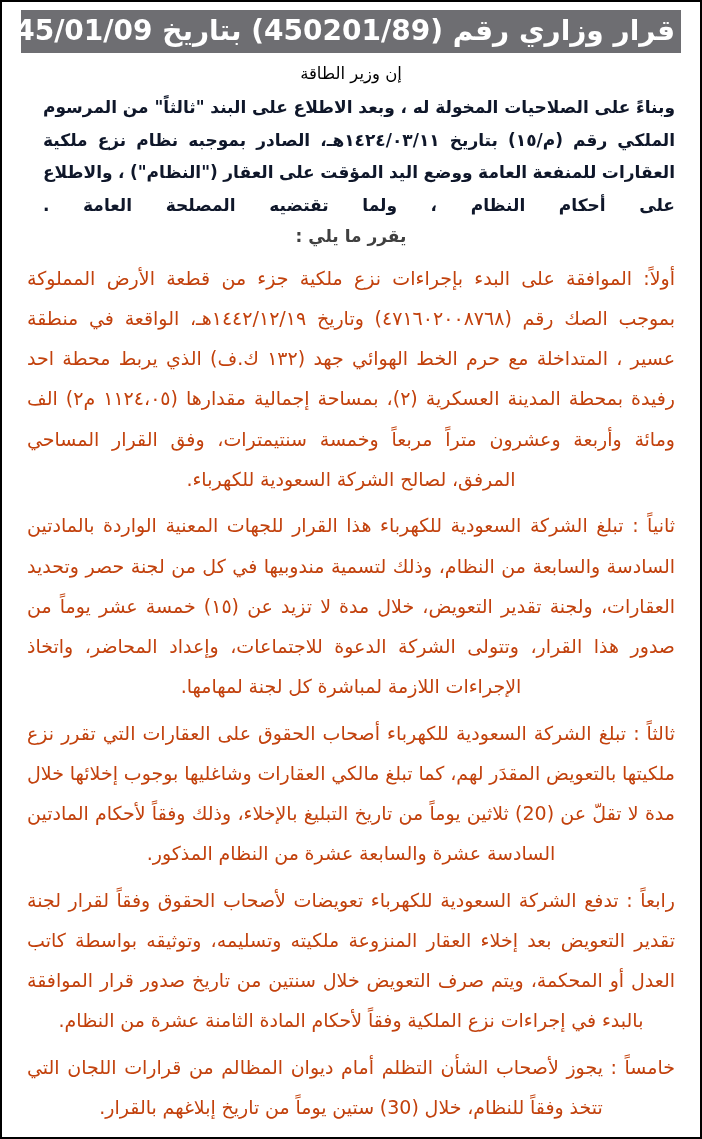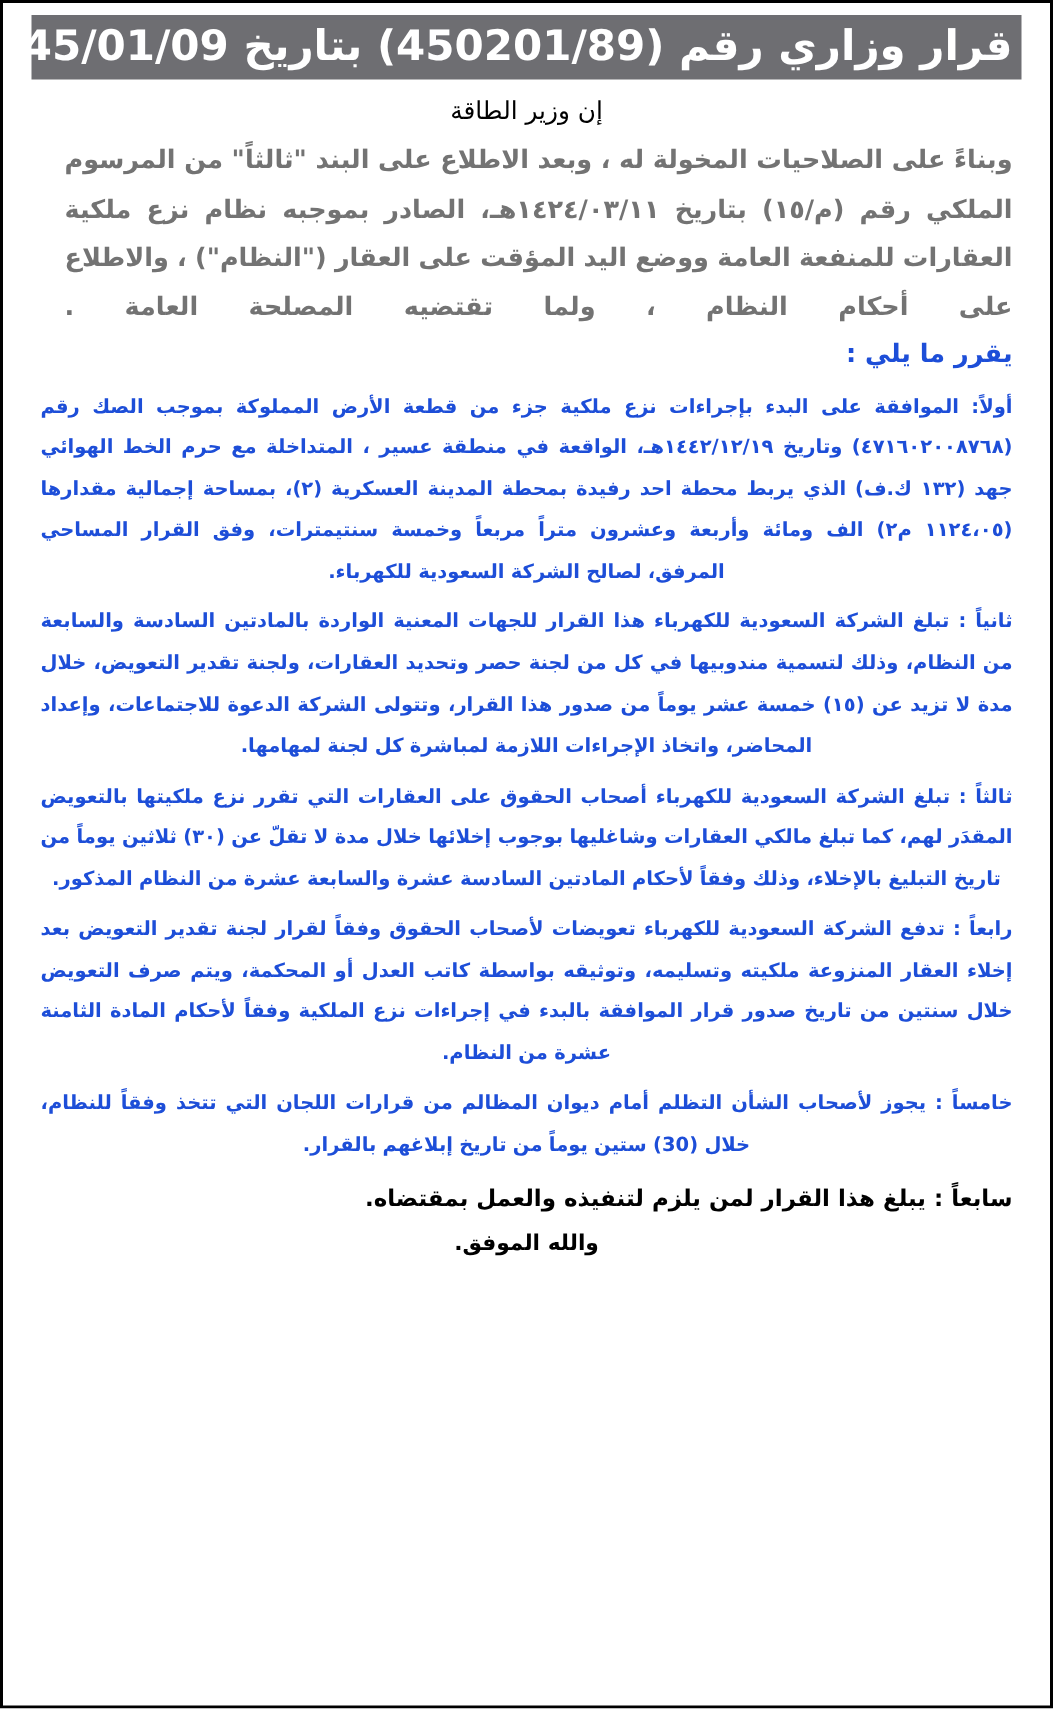--- a/index.html
+++ b/index.html
@@ -68,41 +68,41 @@
     color: #000;
     line-height: 1.25;
   }
 
   .preamble {
     font-weight: bold;
     font-size: 17px;
     line-height: 1.92;
     text-align: justify;
     text-align-last: justify;
-    color: #737373;
+    color: #0f172a;
     margin: 0 0 1px 16px;
     word-spacing: -0.5px;
   }
 
   .decides {
-    text-align: right;
+    text-align: center;
     font-weight: bold;
     font-size: 17px;
     line-height: 1.6;
     margin: 1px 0 7px 0;
-    color: #1d4ed8;
+    color: #404040;
   }
 
   .clause {
-    font-weight: bold;
-    font-size: 13px;
+    font-weight: normal;
+    font-size: 19px;
     line-height: 2.12;
     text-align: justify;
     text-align-last: justify;
-    color: #1d4ed8;
+    color: #c2410c;
     margin: 0 0 6px 0;
     word-spacing: -0.3px;
   }
   .clause.last-center {
     text-align-last: center;
   }
   .clause.tight {
     margin-bottom: 5px;
   }
   .clause-seventh {
@@ -142,21 +142,21 @@
       <div class="subject-line">إن وزير الطاقة</div>
 
       <p class="preamble">وبناءً على الصلاحيات المخولة له ، وبعد الاطلاع على البند "ثالثاً" من المرسوم الملكي رقم (م/١٥) بتاريخ ١٤٢٤/٠٣/١١هـ، الصادر بموجبه نظام نزع ملكية العقارات للمنفعة العامة ووضع اليد المؤقت على العقار ("النظام") ، والاطلاع على أحكام النظام ، ولما تقتضيه المصلحة العامة .</p>
 
       <div class="decides">يقرر ما يلي :</div>
 
       <p class="clause last-center">أولاً: الموافقة على البدء بإجراءات نزع ملكية جزء من قطعة الأرض المملوكة بموجب الصك رقم (٤٧١٦٠٢٠٠٨٧٦٨) وتاريخ ١٤٤٢/١٢/١٩هـ، الواقعة في منطقة عسير ، المتداخلة مع حرم الخط الهوائي جهد (١٣٢ ك.ف) الذي يربط محطة احد رفيدة بمحطة المدينة العسكرية (٢)، بمساحة إجمالية مقدارها (١١٢٤،٠٥ م٢) الف ومائة وأربعة وعشرون متراً مربعاً وخمسة سنتيمترات، وفق القرار المساحي المرفق، لصالح الشركة السعودية للكهرباء.</p>
 
       <p class="clause last-center">ثانياً : تبلغ الشركة السعودية للكهرباء هذا القرار للجهات المعنية الواردة بالمادتين السادسة والسابعة من النظام، وذلك لتسمية مندوبيها في كل من لجنة حصر وتحديد العقارات، ولجنة تقدير التعويض، خلال مدة لا تزيد عن (١٥) خمسة عشر يوماً من صدور هذا القرار، وتتولى الشركة الدعوة للاجتماعات، وإعداد المحاضر، واتخاذ الإجراءات اللازمة لمباشرة كل لجنة لمهامها.</p>
 
-      <p class="clause last-center">ثالثاً : تبلغ الشركة السعودية للكهرباء أصحاب الحقوق على العقارات التي تقرر نزع ملكيتها بالتعويض المقدَر لهم، كما تبلغ مالكي العقارات وشاغليها بوجوب إخلائها خلال مدة لا تقلّ عن (٣٠) ثلاثين يوماً من تاريخ التبليغ بالإخلاء، وذلك وفقاً لأحكام المادتين السادسة عشرة والسابعة عشرة من النظام المذكور.</p>
+      <p class="clause last-center">ثالثاً : تبلغ الشركة السعودية للكهرباء أصحاب الحقوق على العقارات التي تقرر نزع ملكيتها بالتعويض المقدَر لهم، كما تبلغ مالكي العقارات وشاغليها بوجوب إخلائها خلال مدة لا تقلّ عن (20) ثلاثين يوماً من تاريخ التبليغ بالإخلاء، وذلك وفقاً لأحكام المادتين السادسة عشرة والسابعة عشرة من النظام المذكور.</p>
 
       <p class="clause last-center">رابعاً : تدفع الشركة السعودية للكهرباء تعويضات لأصحاب الحقوق وفقاً لقرار لجنة تقدير التعويض بعد إخلاء العقار المنزوعة ملكيته وتسليمه، وتوثيقه بواسطة كاتب العدل أو المحكمة، ويتم صرف التعويض خلال سنتين من تاريخ صدور قرار الموافقة بالبدء في إجراءات نزع الملكية وفقاً لأحكام المادة الثامنة عشرة من النظام.</p>
 
       <p class="clause last-center tight">خامساً : يجوز لأصحاب الشأن التظلم أمام ديوان المظالم من قرارات اللجان التي تتخذ وفقاً للنظام، خلال (30) ستين يوماً من تاريخ إبلاغهم بالقرار.</p>
 
 
       <div class="clause-seventh">سابعاً : يبلغ هذا القرار لمن يلزم لتنفيذه والعمل بمقتضاه.</div>
 
       <div class="closing">والله الموفق.</div>
 

